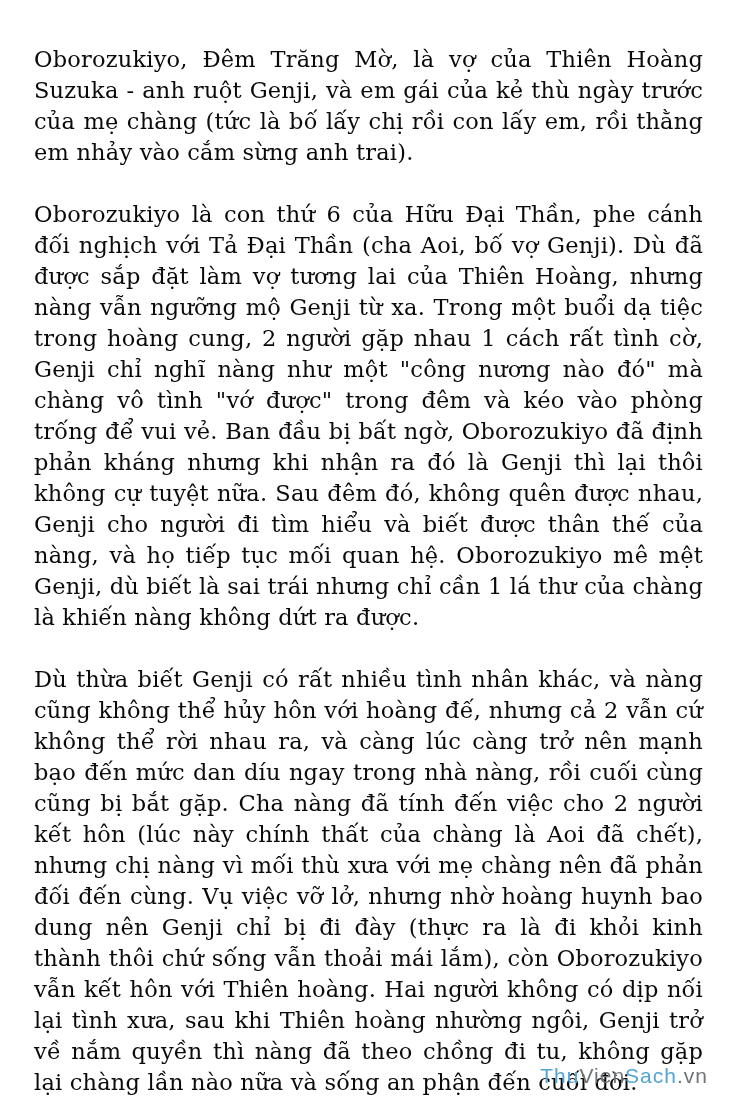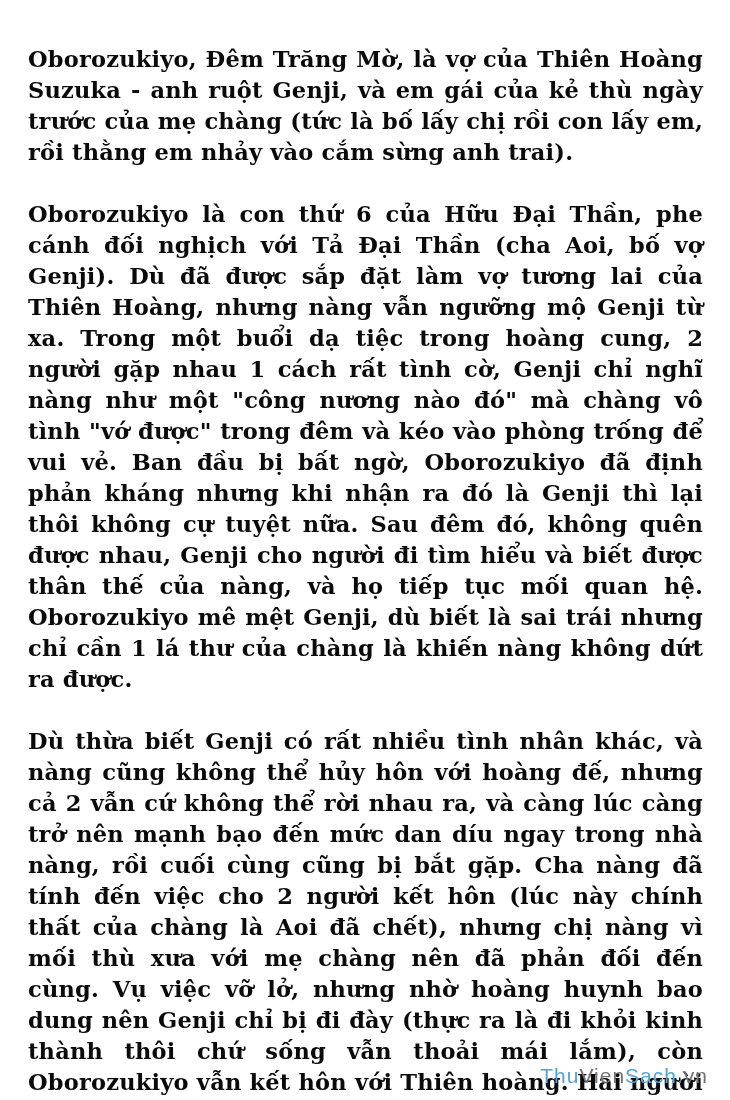--- a/index.html
+++ b/index.html
@@ -25,22 +25,21 @@
     top: 44px;
     left: 26px;
     right: 27px;
     color: #0a0a0a;
     font-size: 22.5px;
     line-height: 31px;
     text-align: justify;
     letter-spacing: 0.2px;
   }
   .text-block p {
-    margin: 0 0 31px 2px;
-    font-weight: bold;
+    margin: 0 0 31px 8px;
   }
   .watermark {
     position: absolute;
     right: 22px;
     bottom: 12px;
     font-family: "Liberation Sans", sans-serif;
     font-size: 21px;
     font-weight: 400;
     letter-spacing: 1px;
     white-space: nowrap;

